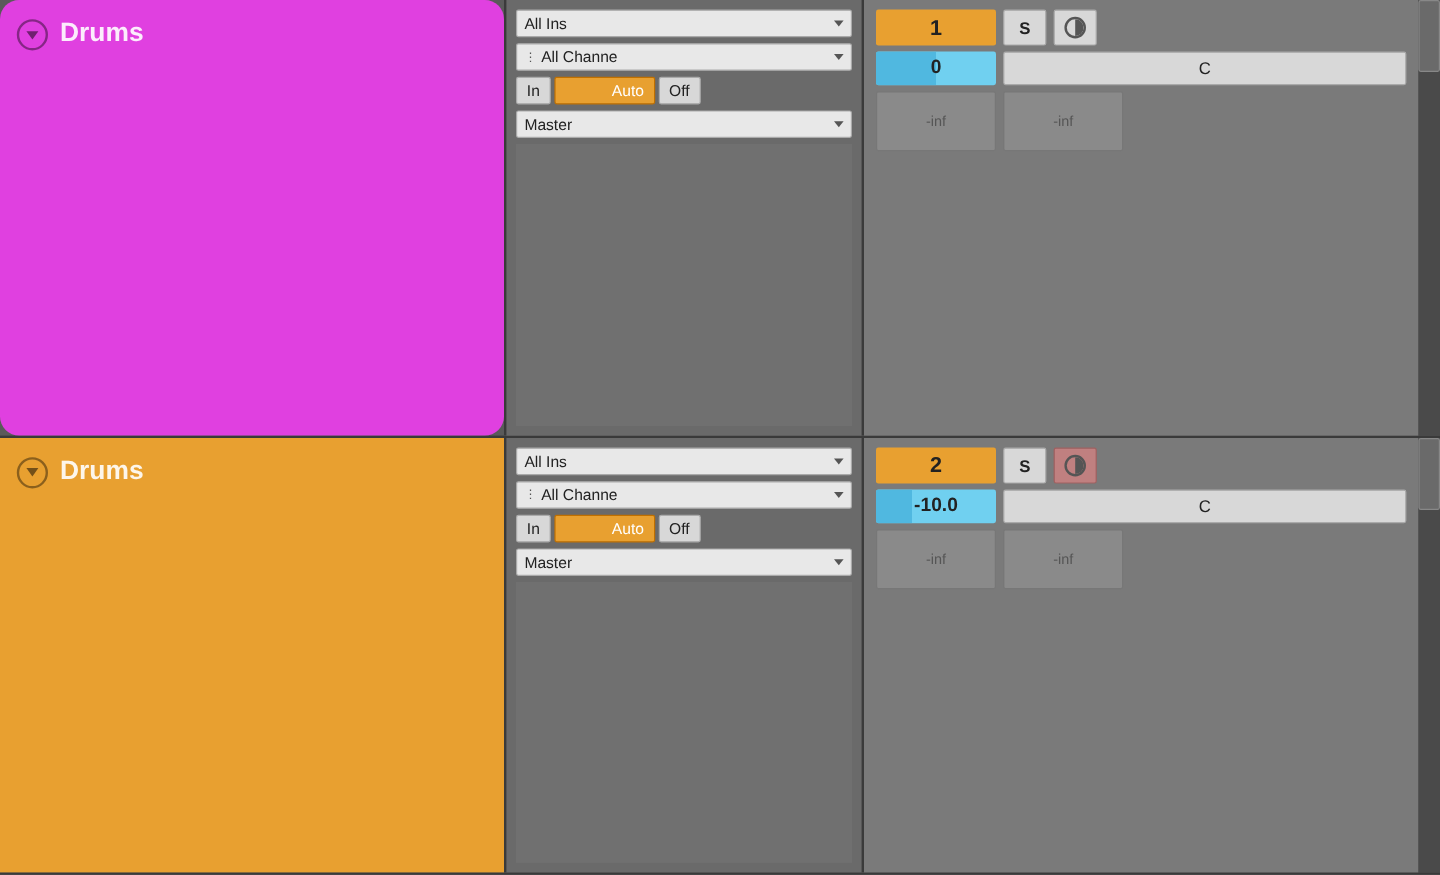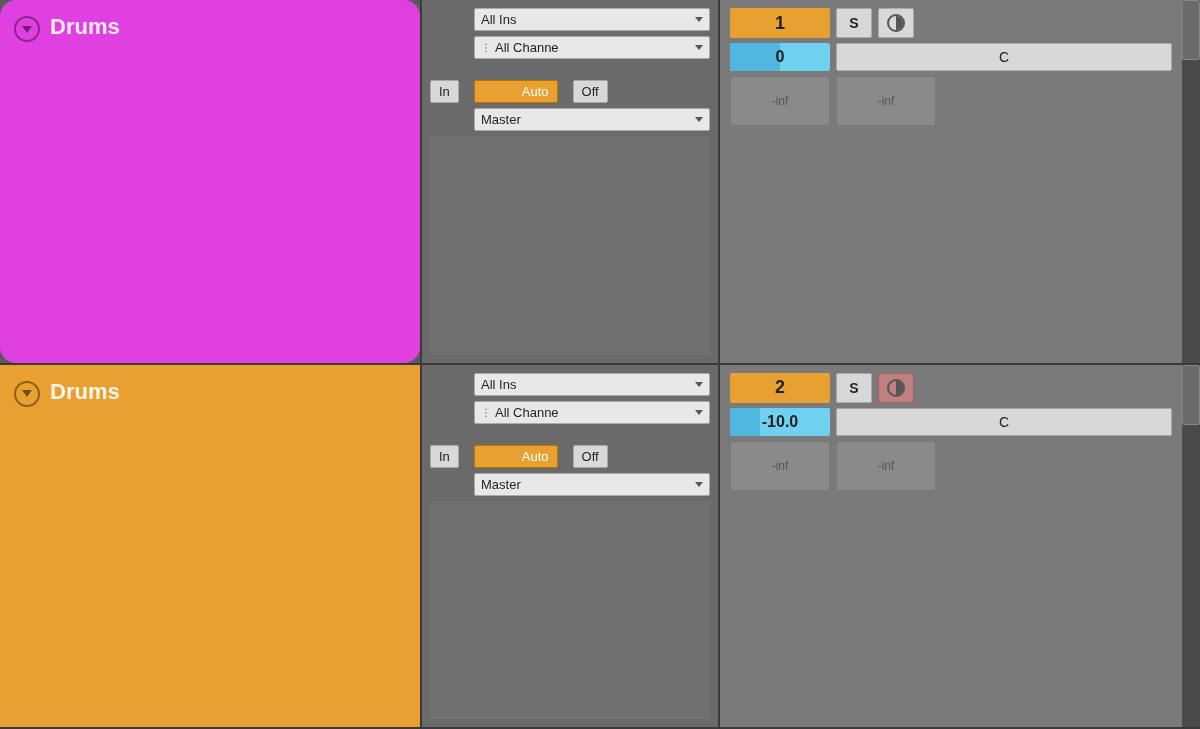--- a/index.html
+++ b/index.html
@@ -84,40 +84,38 @@
       font-size: 13px;
       padding: 3px 6px;
       cursor: pointer;
       display: flex;
       align-items: center;
       justify-content: space-between;
       color: #222;
     }
     .dropdown.full-width {
       flex: 1;
-      margin-left: 44px;
     }
     .dropdown .dd-arrow {
       width: 0;
       height: 0;
       border-left: 4px solid transparent;
       border-right: 4px solid transparent;
       border-top: 5px solid #555;
       margin-left: 4px;
       flex-shrink: 0;
     }
     .dropdown .dd-dots {
       font-size: 10px;
       color: #555;
       margin-right: 4px;
     }
     .btn-group {
       display: flex;
-      gap: 15px;
-      margin-top: 16px;
+      gap: 3px;
     }
     .btn {
       background: #d8d8d8;
       border: 1px solid #aaa;
       border-radius: 2px;
       padding: 3px 8px;
       font-size: 13px;
       cursor: pointer;
       color: #222;
     }

